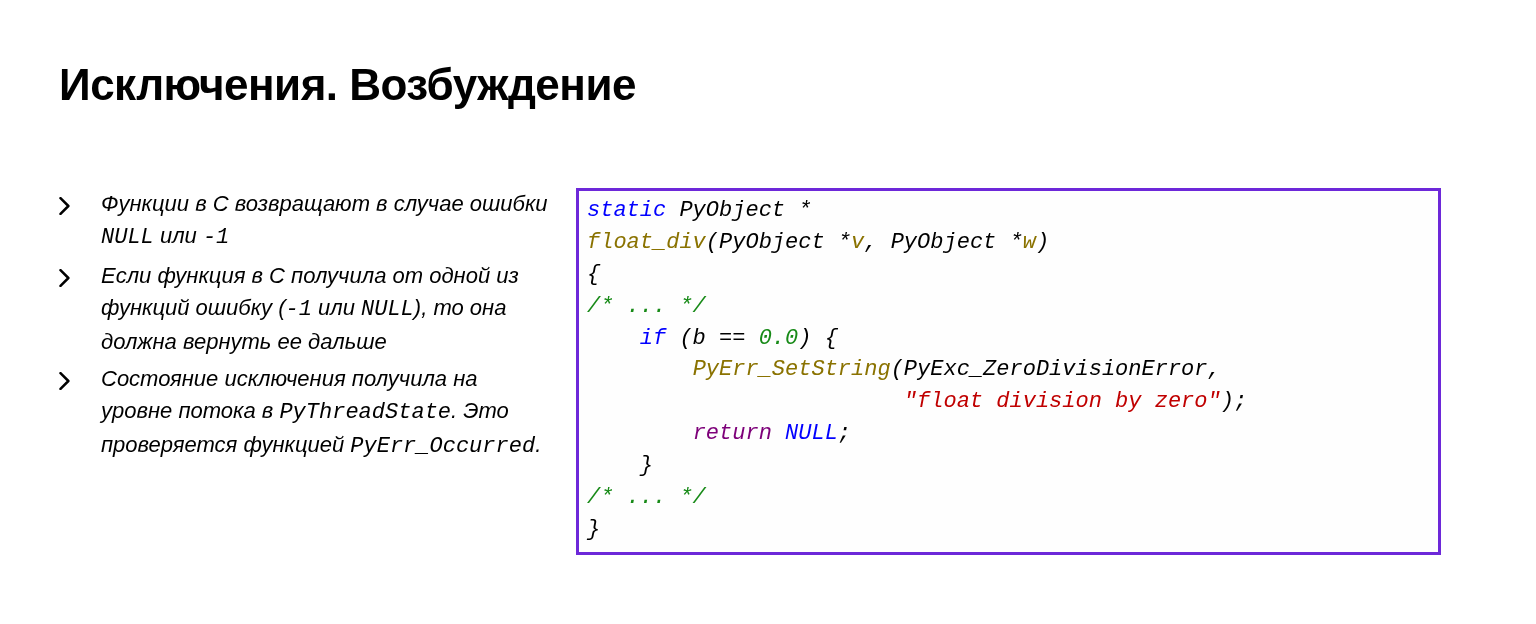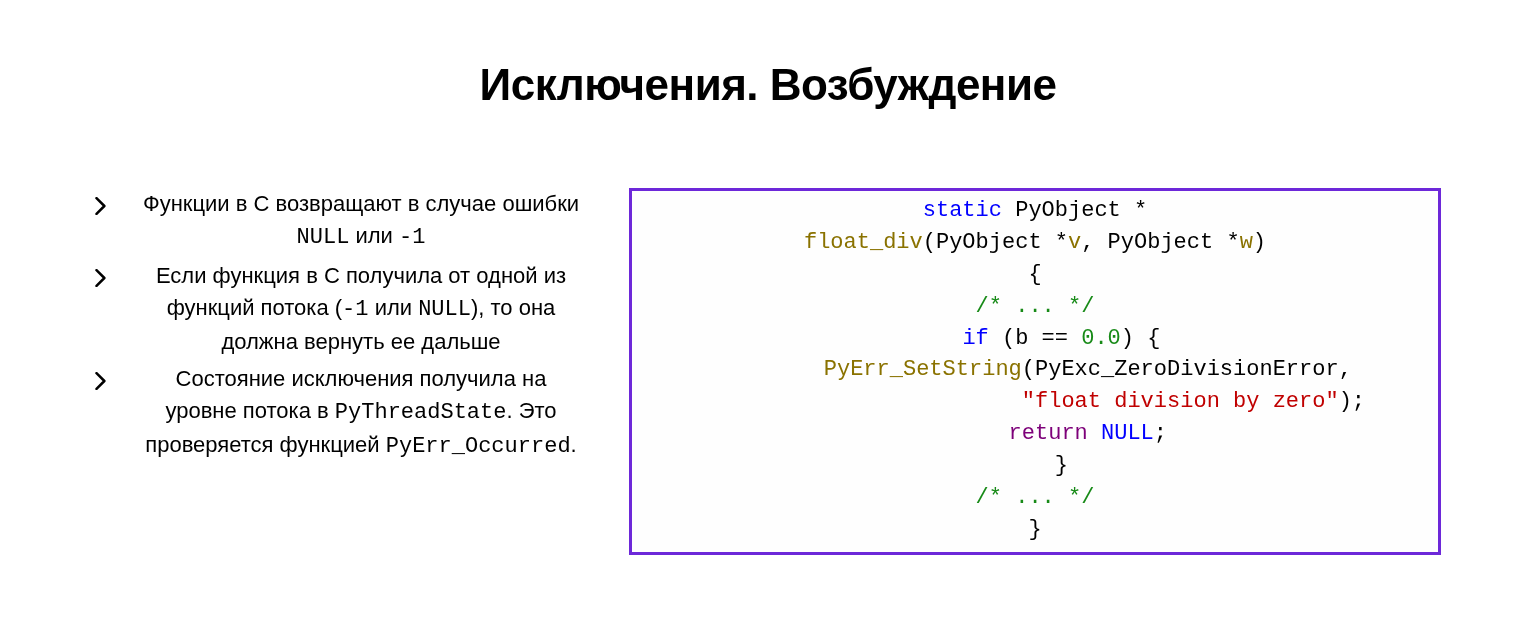--- a/index.html
+++ b/index.html
@@ -1,19 +1,19 @@
 <!DOCTYPE html>
 <html><head>
 <meta charset="utf-8">
 <style>
   * { margin: 0; padding: 0; box-sizing: border-box; }
   html, body { width: 1536px; height: 624px; background: #fff; font-family: Arial, Helvetica, sans-serif; color: #000; }
-  .slide { padding: 60px 95px 0 95px; text-align: center; }
+  .slide { padding: 60px 95px 0 59px; }
   h1.title { font-size: 44px; font-weight: 700; letter-spacing: -0.5px; }
-  .content { display: flex; margin-top: 78px; gap: 44px; }
+  .content { display: flex; margin-top: 78px; gap: 27px; font-style: italic; }
   .left { width: 490px; }
   .right { flex: 1; }
   ul.bullets { list-style: none; }
   ul.bullets li { position: relative; padding-left: 42px; font-size: 22px; line-height: 1.45; margin-bottom: 6px; }
   ul.bullets li .chev { position: absolute; left: 0; top: 4px; }
   ul.bullets li .chev svg { width: 12px; height: 18px; }
   .mono { font-family: "Courier New", Courier, monospace; font-size: 22px; }
   .code-box { border: 3px solid #6d28d9; background: #fefefe; padding: 4px 8px 6px 8px; }
   pre.code { font-family: "Courier New", Courier, monospace; font-size: 22px; line-height: 1.45; white-space: pre; }
   .tok-kw   { color: #0200ff; }
@@ -31,21 +31,21 @@
   <h1 class="title">Исключения. Возбуждение</h1>
 
   <div class="content">
     <div class="left">
       <ul class="bullets" id="bullets">
           <li><span class="chev"><svg viewBox="0 0 10 16">
                 <path d="M1 1 L8 8 L1 15" stroke="#000" stroke-width="2.2" fill="none" stroke-linecap="round" stroke-linejoin="round"></path>
               </svg></span><span><span>Функции в C возвращают в случае ошибки </span><span class="mono">NULL</span><span> или </span><span class="mono">-1</span></span></li>
           <li><span class="chev"><svg viewBox="0 0 10 16">
                 <path d="M1 1 L8 8 L1 15" stroke="#000" stroke-width="2.2" fill="none" stroke-linecap="round" stroke-linejoin="round"></path>
-              </svg></span><span><span>Если функция в C получила от одной из функций потока (</span><span class="mono">-1</span><span> или </span><span class="mono">NULL</span><span>), то она должна вернуть ее дальше</span></span></li>
+              </svg></span><span><span>Если функция в C получила от одной из функций ошибку (</span><span class="mono">-1</span><span> или </span><span class="mono">NULL</span><span>), то она должна вернуть ее дальше</span></span></li>
           <li><span class="chev"><svg viewBox="0 0 10 16">
                 <path d="M1 1 L8 8 L1 15" stroke="#000" stroke-width="2.2" fill="none" stroke-linecap="round" stroke-linejoin="round"></path>
               </svg></span><span><span>Состояние исключения получила на уровне потока в </span><span class="mono">PyThreadState</span><span>. Это проверяется функцией </span><span class="mono">PyErr_Occurred</span><span>.</span></span></li>
         </ul>
     </div>
     <div class="right">
       <div class="code-box">
         <pre class="code" id="code"><span class="tok-kw">static</span><span> PyObject *</span>
 <span class="tok-fn">float_div</span><span>(PyObject *</span><span class="tok-fn">v</span><span>, PyObject *</span><span class="tok-fn">w</span><span>)</span>
 <span>{</span>

